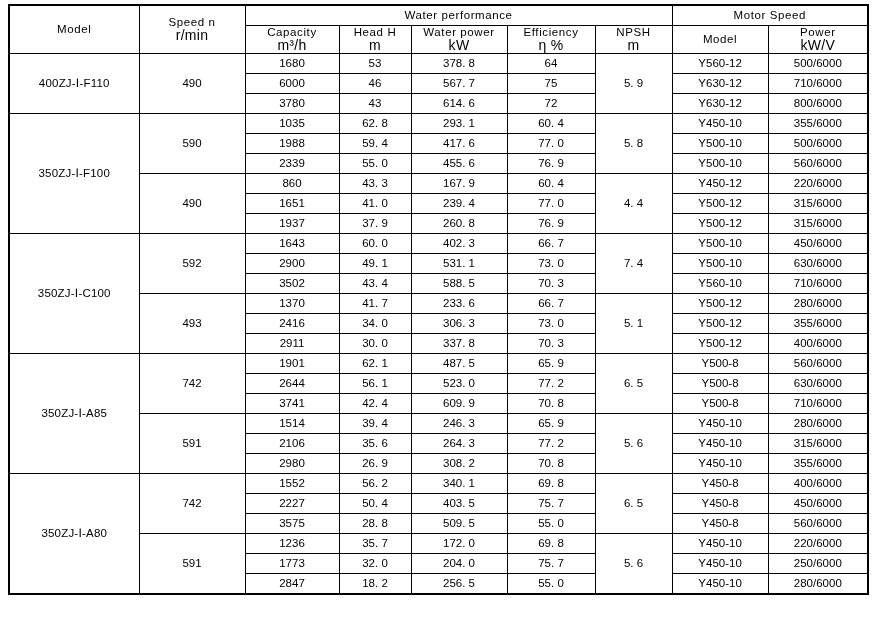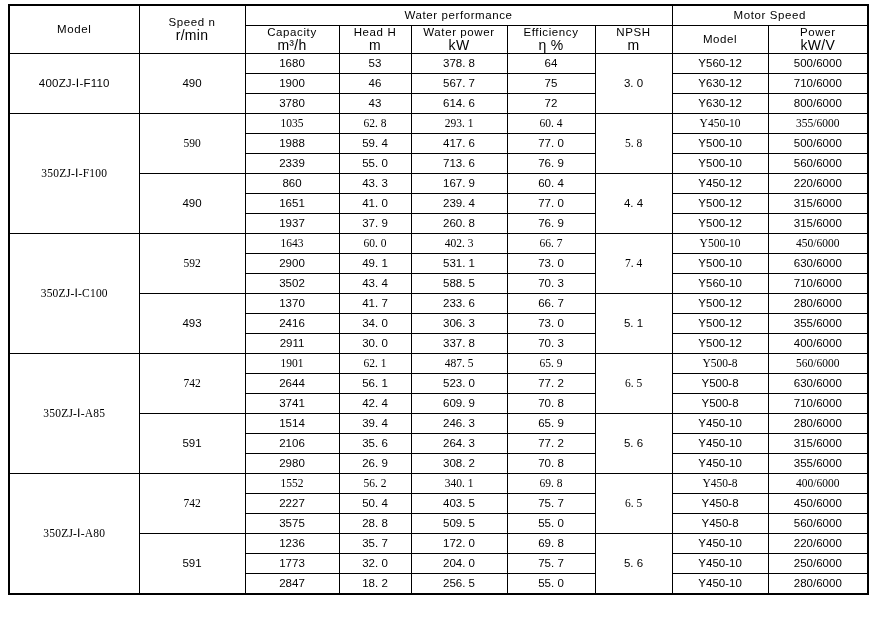--- a/index.html
+++ b/index.html
@@ -68,21 +68,20 @@
   col.c-speed   { width: 106px; }
   col.c-cap     { width: 94px; }
   col.c-head    { width: 72px; }
   col.c-shaft   { width: 96px; }
   col.c-eff     { width: 88px; }
   col.c-npsh    { width: 77px; }
   col.c-mmodel  { width: 96px; }
   col.c-mpower  { width: 100px; }
   .sep-top td, .sep-top th {
     border-top: 2px solid #000000;
-    font-family: Liberation Serif, serif;
   }
   .hdr-top th { border-top: 2px solid #000000; }
   table.spec { border: 2px solid #000000; }
 </style>
 </head>
 <body>
 
 <div class="sheet">
   <table class="spec">
     <colgroup>
@@ -135,26 +134,26 @@
       </tr>
     </thead>
     <tbody id="table-body">
         <tr>
           <td rowspan="3" class="model-cell left-model">400ZJ-Ⅰ-F110</td>
           <td rowspan="3">490</td>
           <td>1680</td>
           <td>53</td>
           <td>378. 8</td>
           <td>64</td>
-          <td rowspan="3">3. 0</td>
+          <td rowspan="3">5. 9</td>
           <td>Y560-12</td>
           <td>500/6000</td>
         </tr>
         <tr>
-          <td>1900</td>
+          <td>6000</td>
           <td>46</td>
           <td>567. 7</td>
           <td>75</td>
           <td>Y630-12</td>
           <td>710/6000</td>
         </tr>
         <tr>
           <td>3780</td>
           <td>43</td>
           <td>614. 6</td>
@@ -177,21 +176,21 @@
           <td>1988</td>
           <td>59. 4</td>
           <td>417. 6</td>
           <td>77. 0</td>
           <td>Y500-10</td>
           <td>500/6000</td>
         </tr>
         <tr>
           <td>2339</td>
           <td>55. 0</td>
-          <td>713. 6</td>
+          <td>455. 6</td>
           <td>76. 9</td>
           <td>Y500-10</td>
           <td>560/6000</td>
         </tr>
         <tr>
           <td rowspan="3">490</td>
           <td>860</td>
           <td>43. 3</td>
           <td>167. 9</td>
           <td>60. 4</td>

